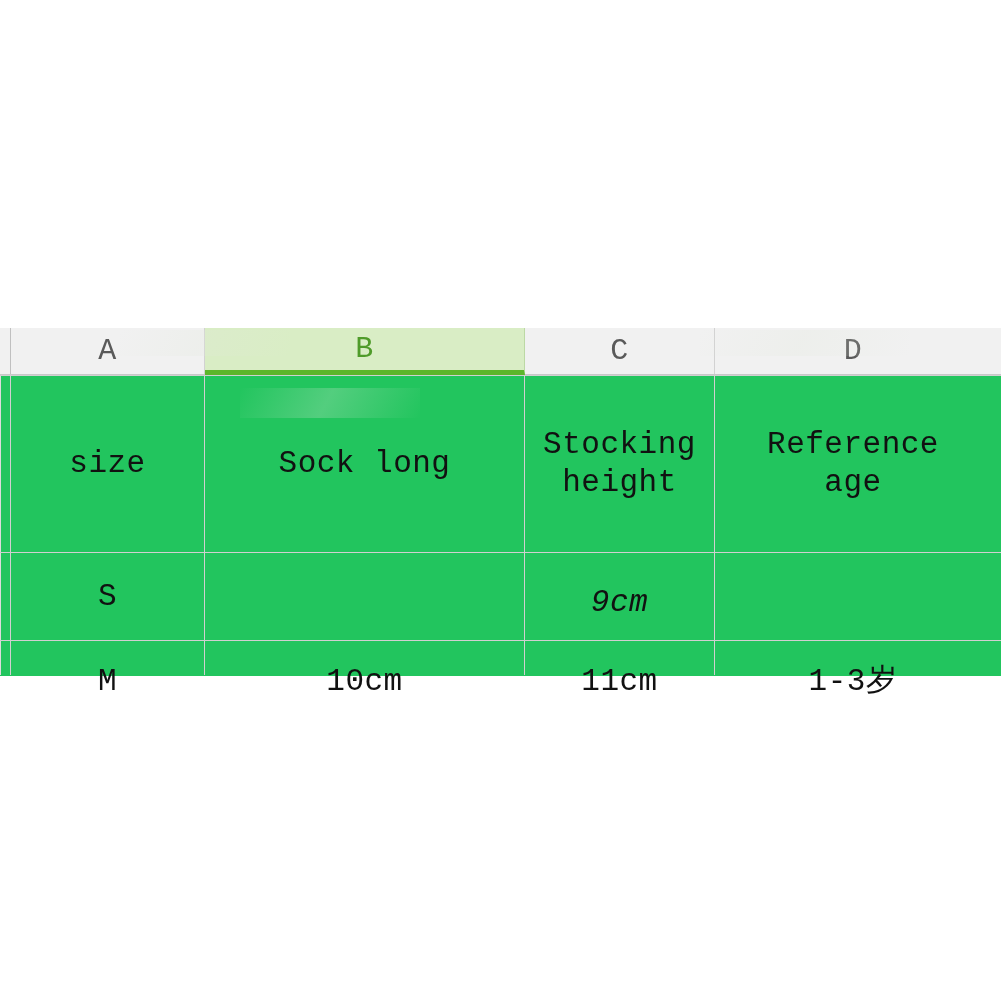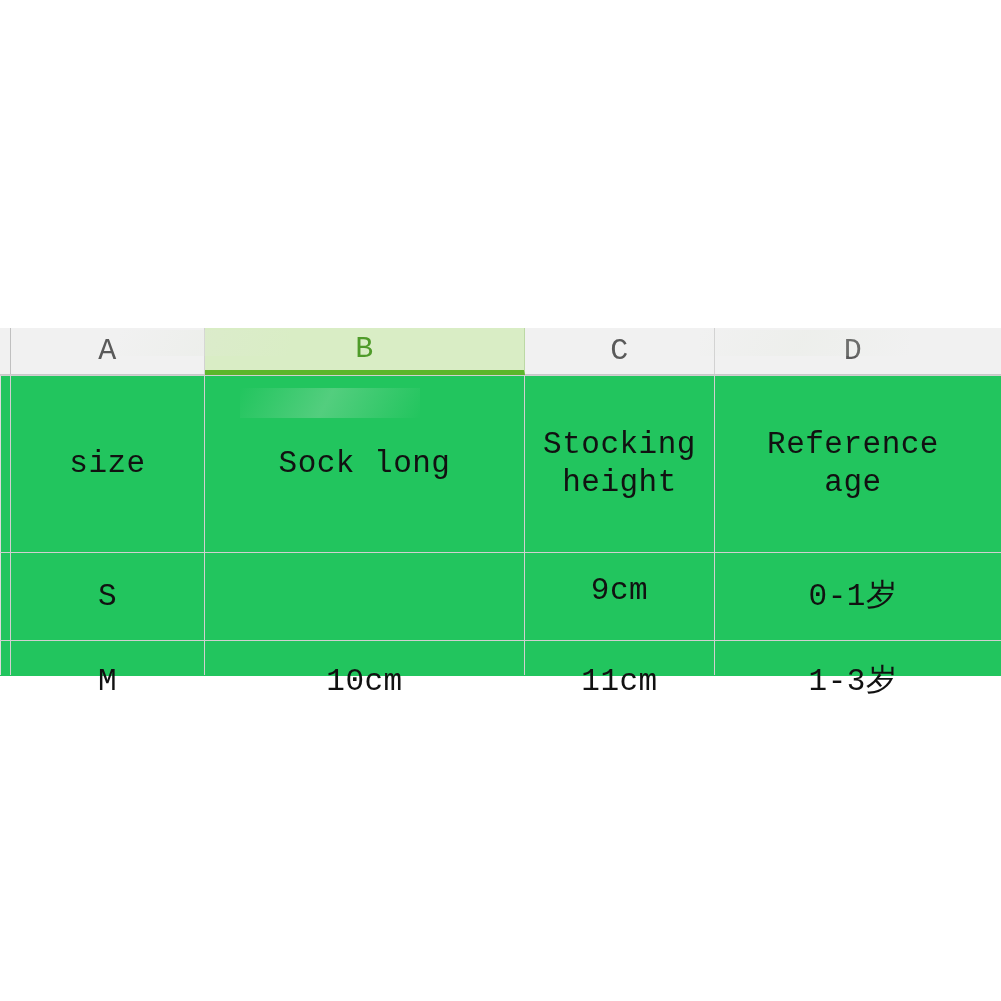--- a/index.html
+++ b/index.html
@@ -168,23 +168,22 @@
 
       <div class="cell hdr" style="left:525px; top:1px; width:189px; height:176px;">Stocking
 height</div>
 
       <div class="cell hdr" style="left:715px; top:1px; width:276px; height:176px;">Reference
 age</div>
 
       <div class="cell" style="left:11px; top:178px; width:193px; height:87px;">S</div>
 
 
-      <div class="cell" style="left:525px; top:172px; width:189px; height:87px;">9cm</div>
+      <div class="cell" style="left:525px; top:184px; width:189px; height:87px;font-style:italic;">9cm</div>
 
-      <div class="cell" style="left:715px; top:178px; width:276px; height:87px;">0-1岁</div>
 
       <div class="cell" style="left:11px; top:266px; width:193px; height:82px;">M</div>
 
       <div class="cell" style="left:205px; top:266px; width:319px; height:82px;">10cm</div>
 
       <div class="cell" style="left:525px; top:266px; width:189px; height:82px;">11cm</div>
 
       <div class="cell" style="left:715px; top:266px; width:276px; height:82px;">1-3岁</div>
 
     </div>

